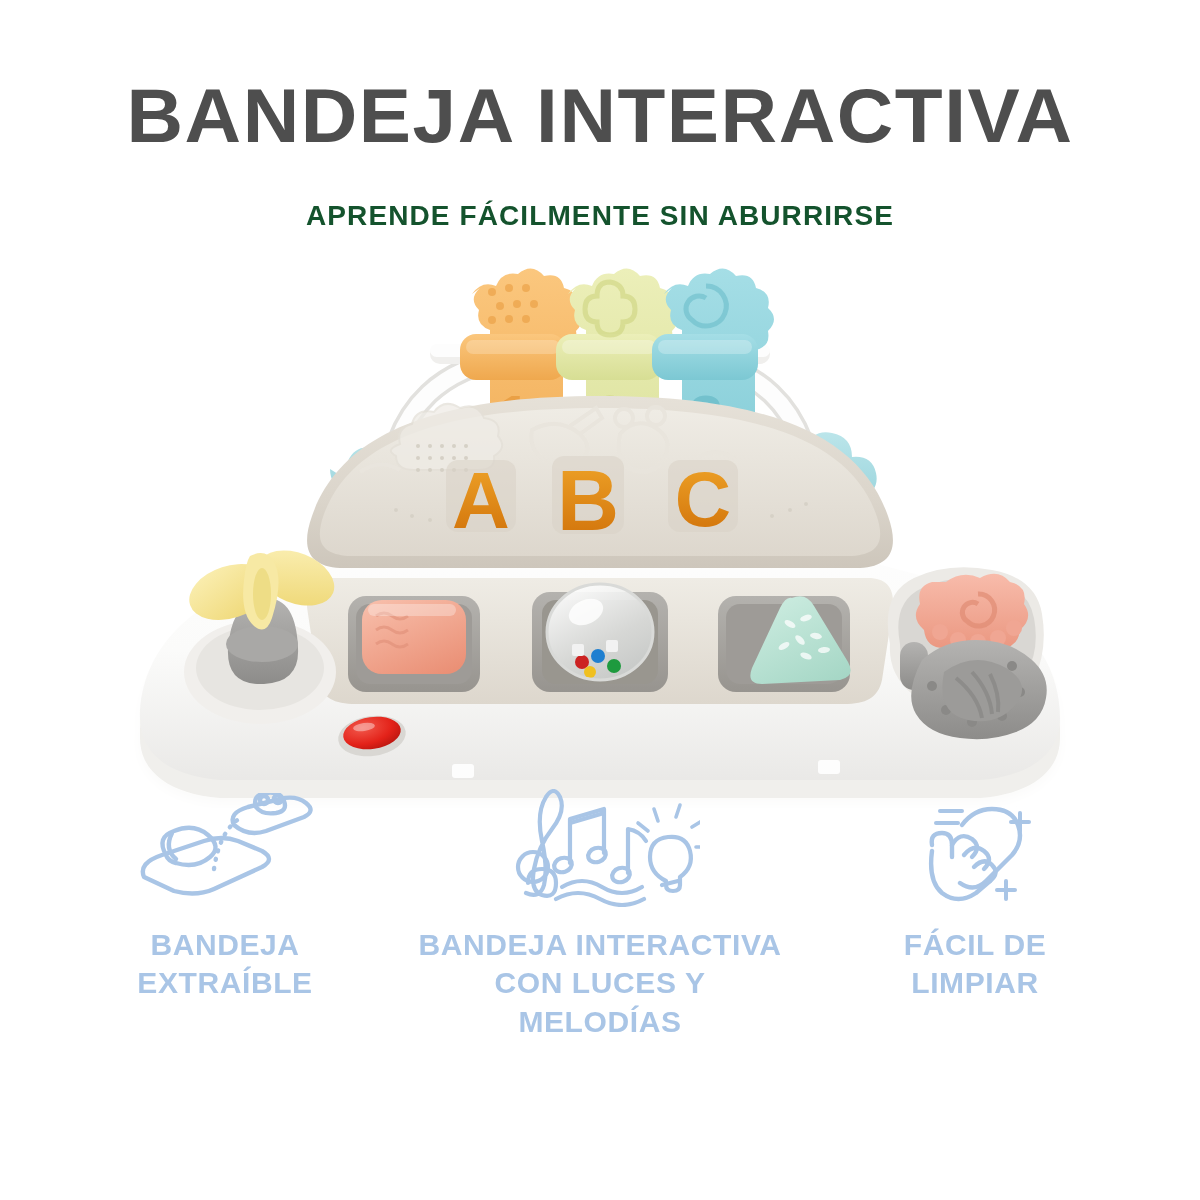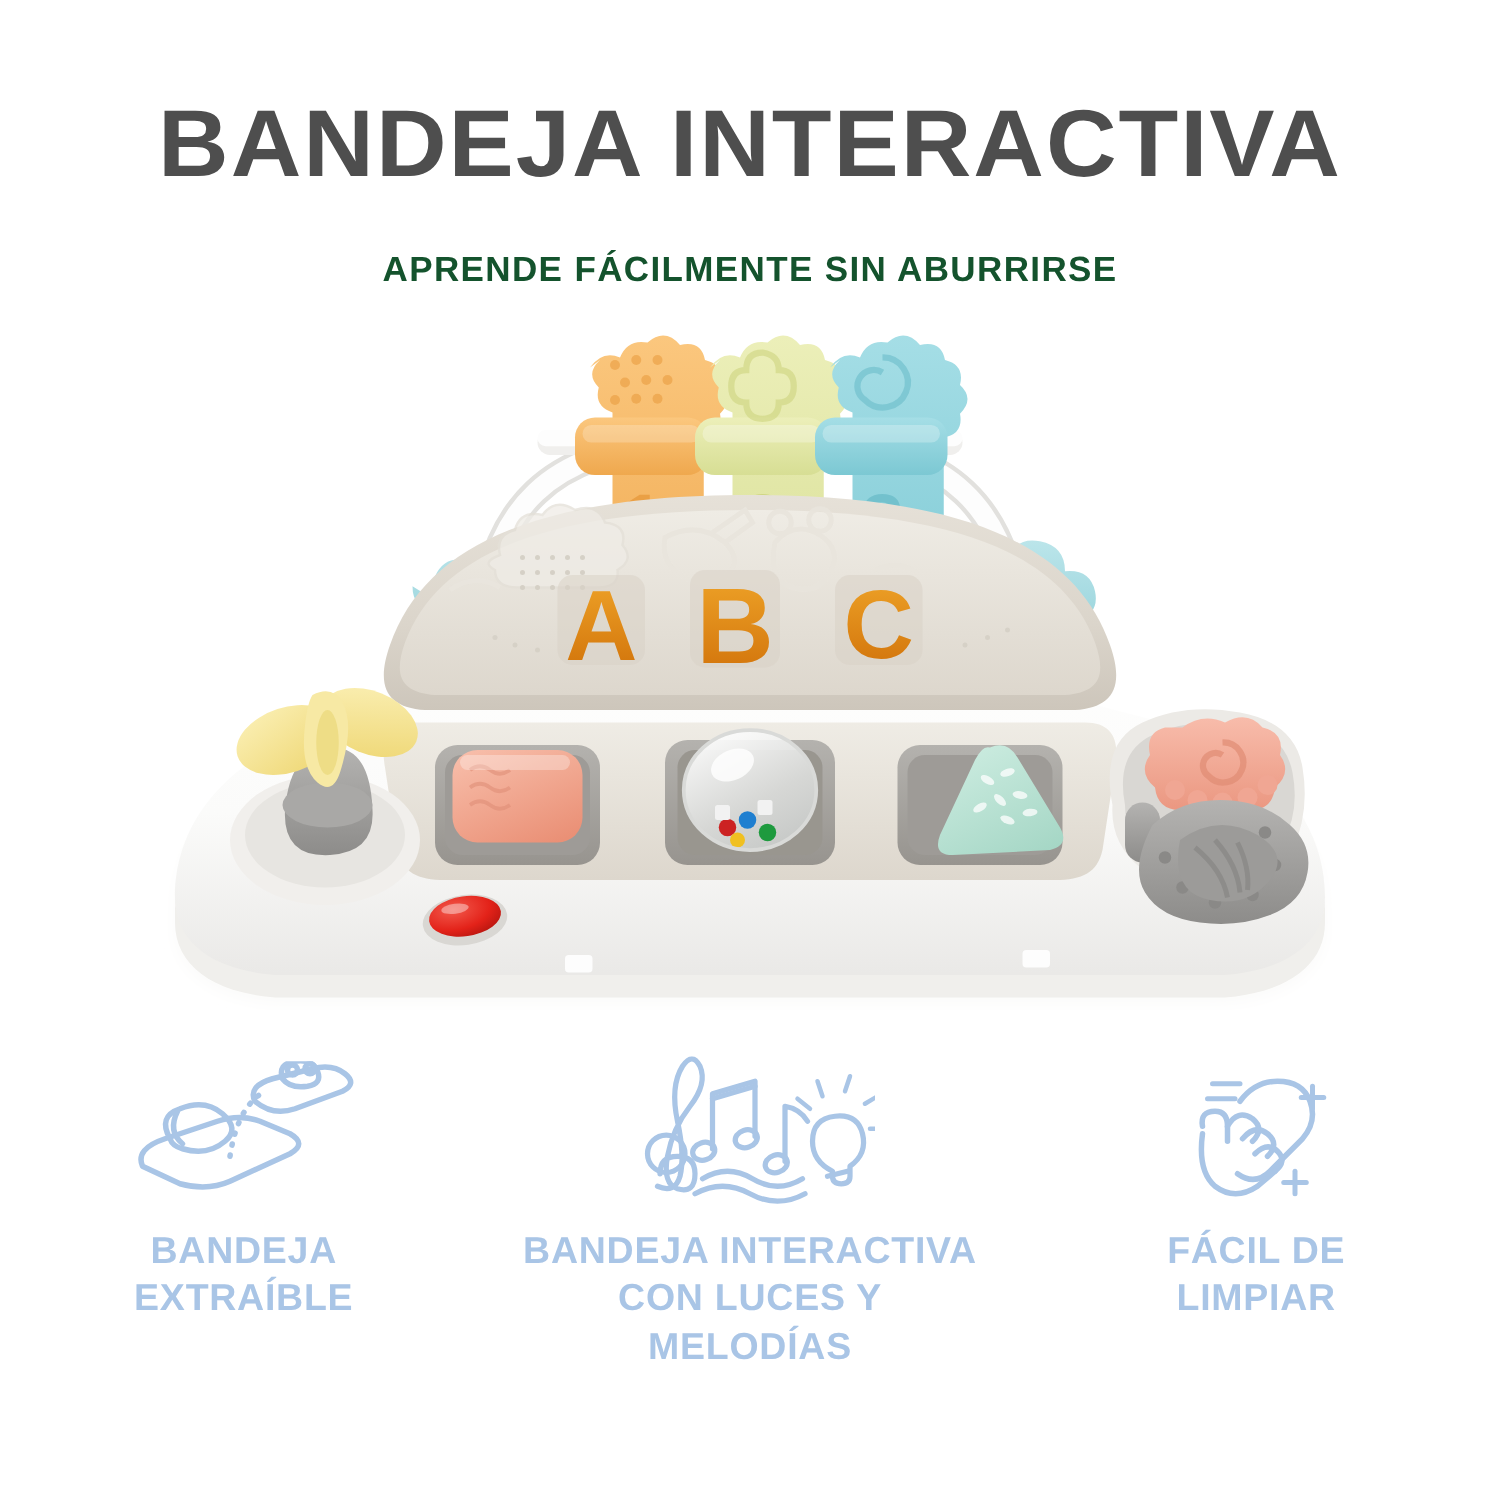--- a/index.html
+++ b/index.html
@@ -60,26 +60,25 @@
     width: 1000px;
     height: 560px;
     margin-top: 18px;
   }
   .hero svg { display: block; width: 100%; height: 100%; }
 
   
   .features {
     position: absolute;
     left: 0;
-    top: 844px;
+    top: 788px;
     width: 1200px;
     display: flex;
     justify-content: center;
     align-items: flex-start;
-    gap: 30px;
   }
   .feature {
     width: 330px;
     display: flex;
     flex-direction: column;
     align-items: center;
   }
   .feature-icon {
     height: 120px;
     display: flex;

